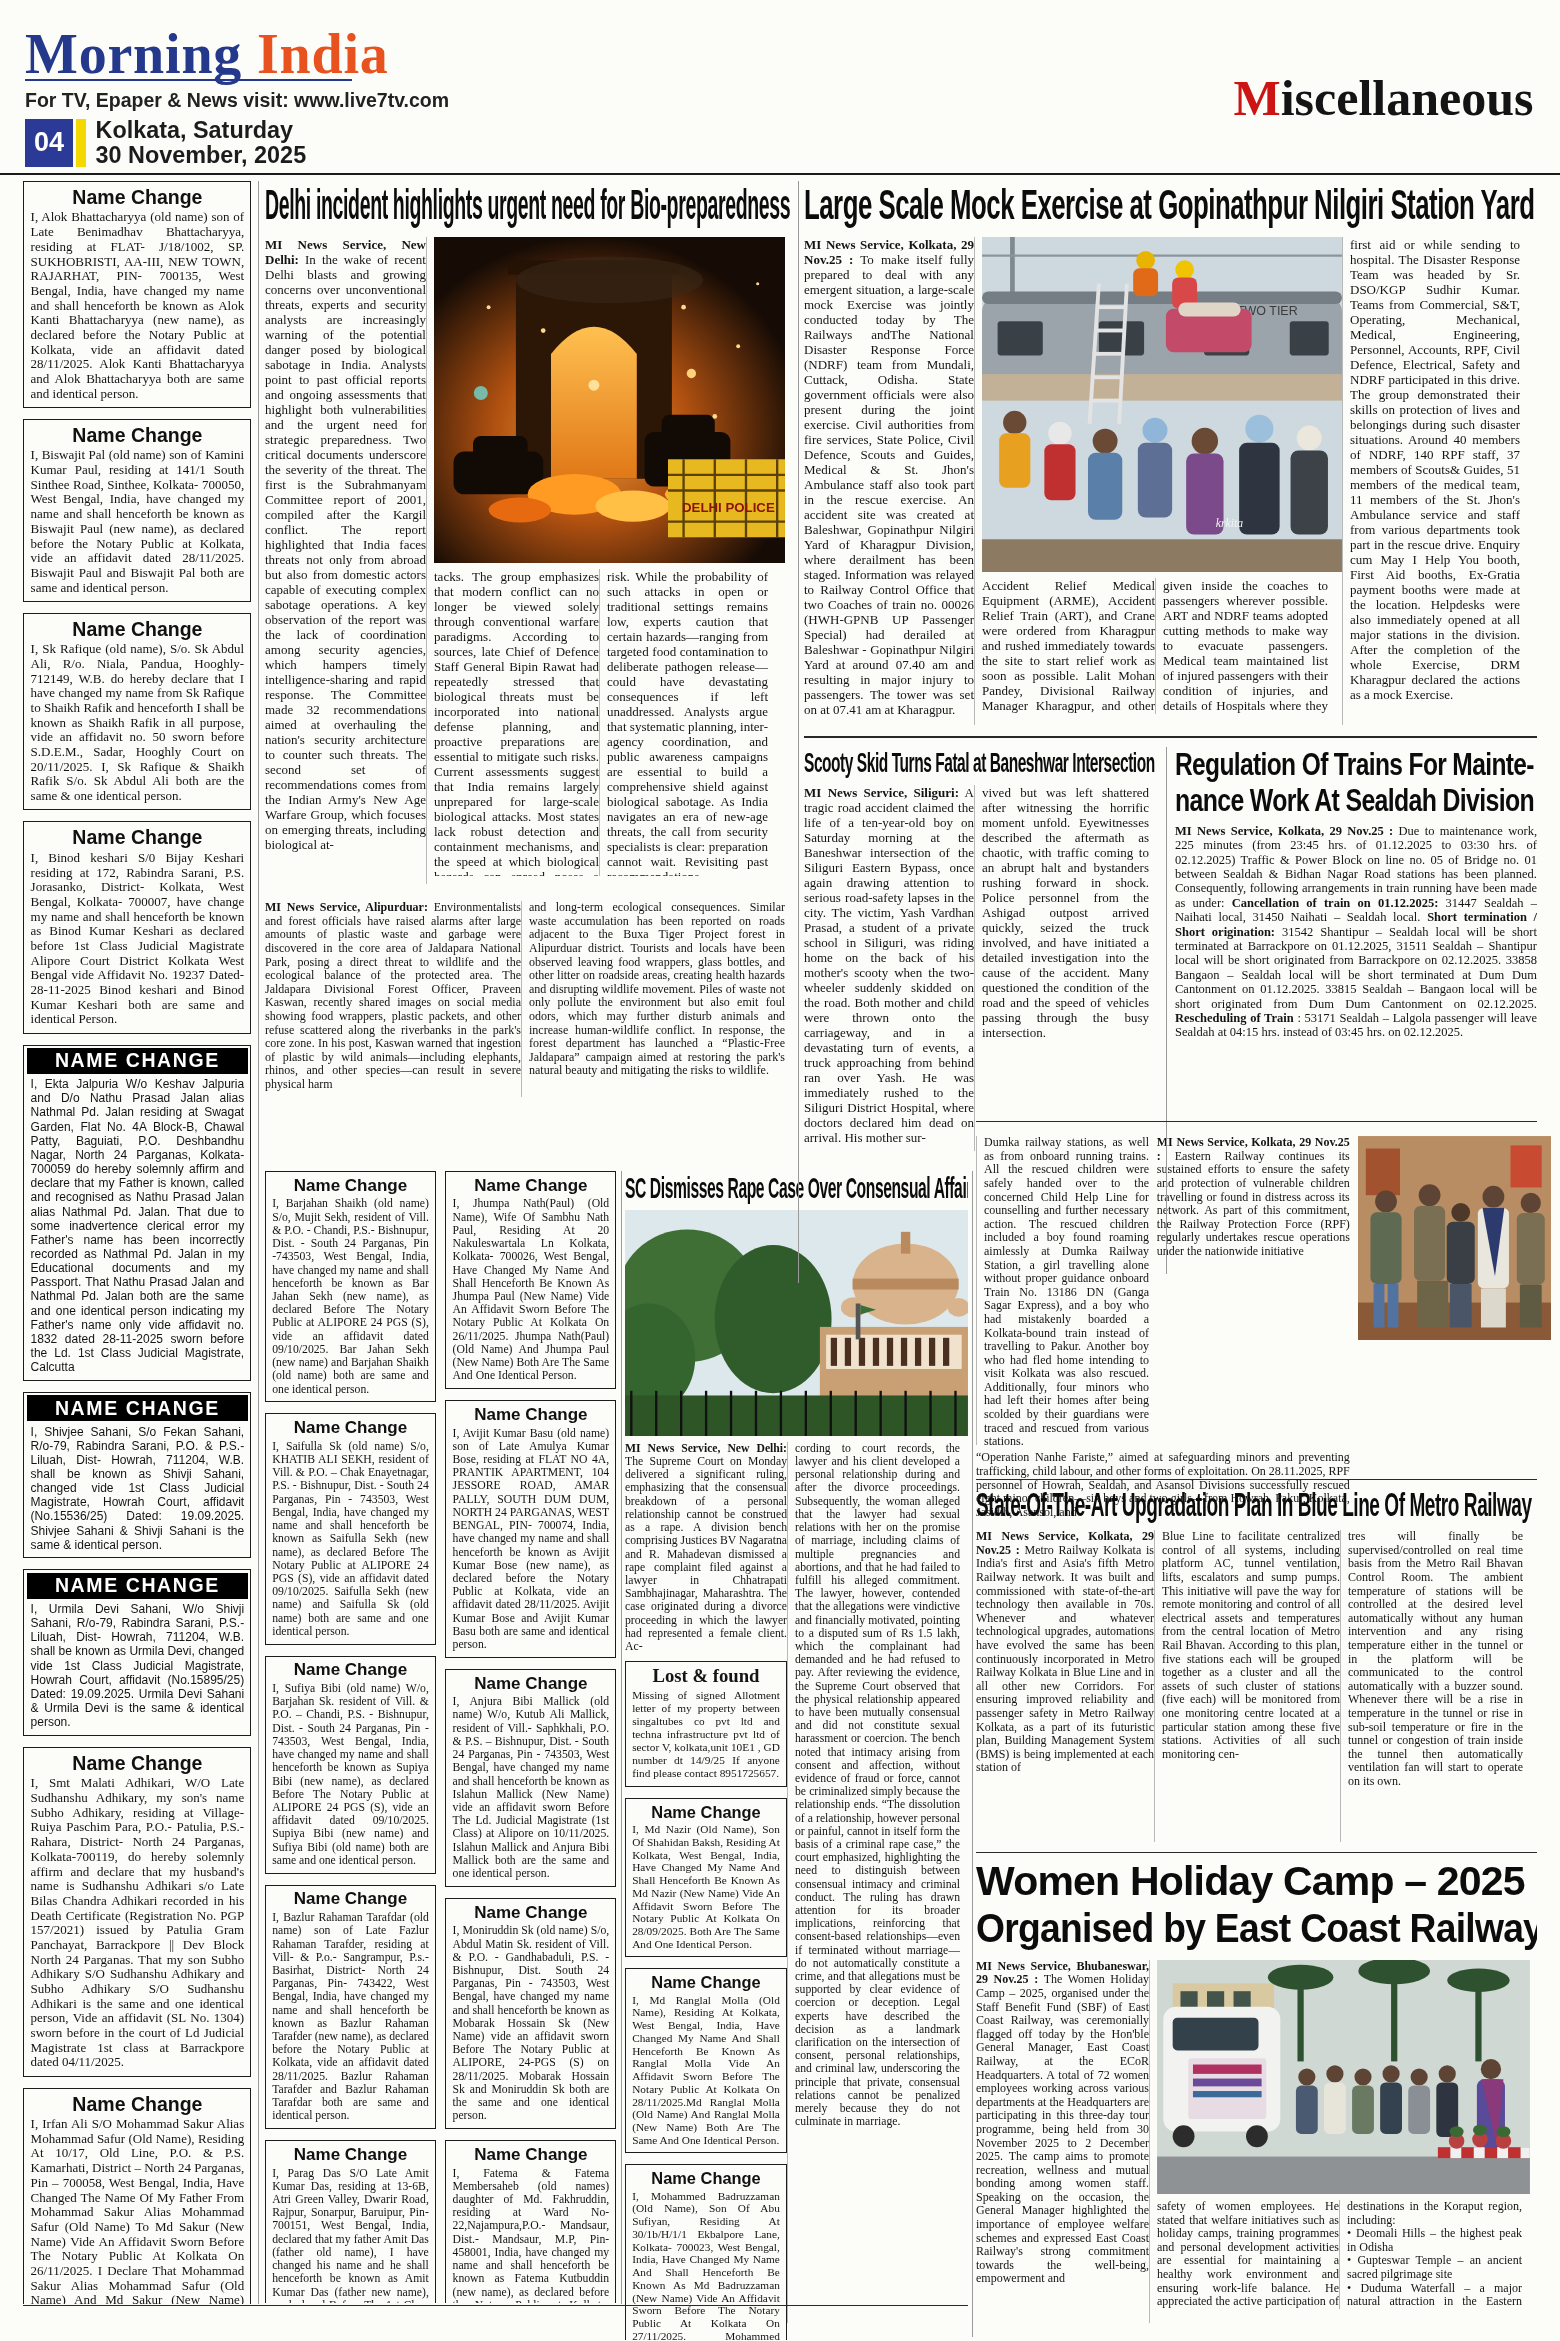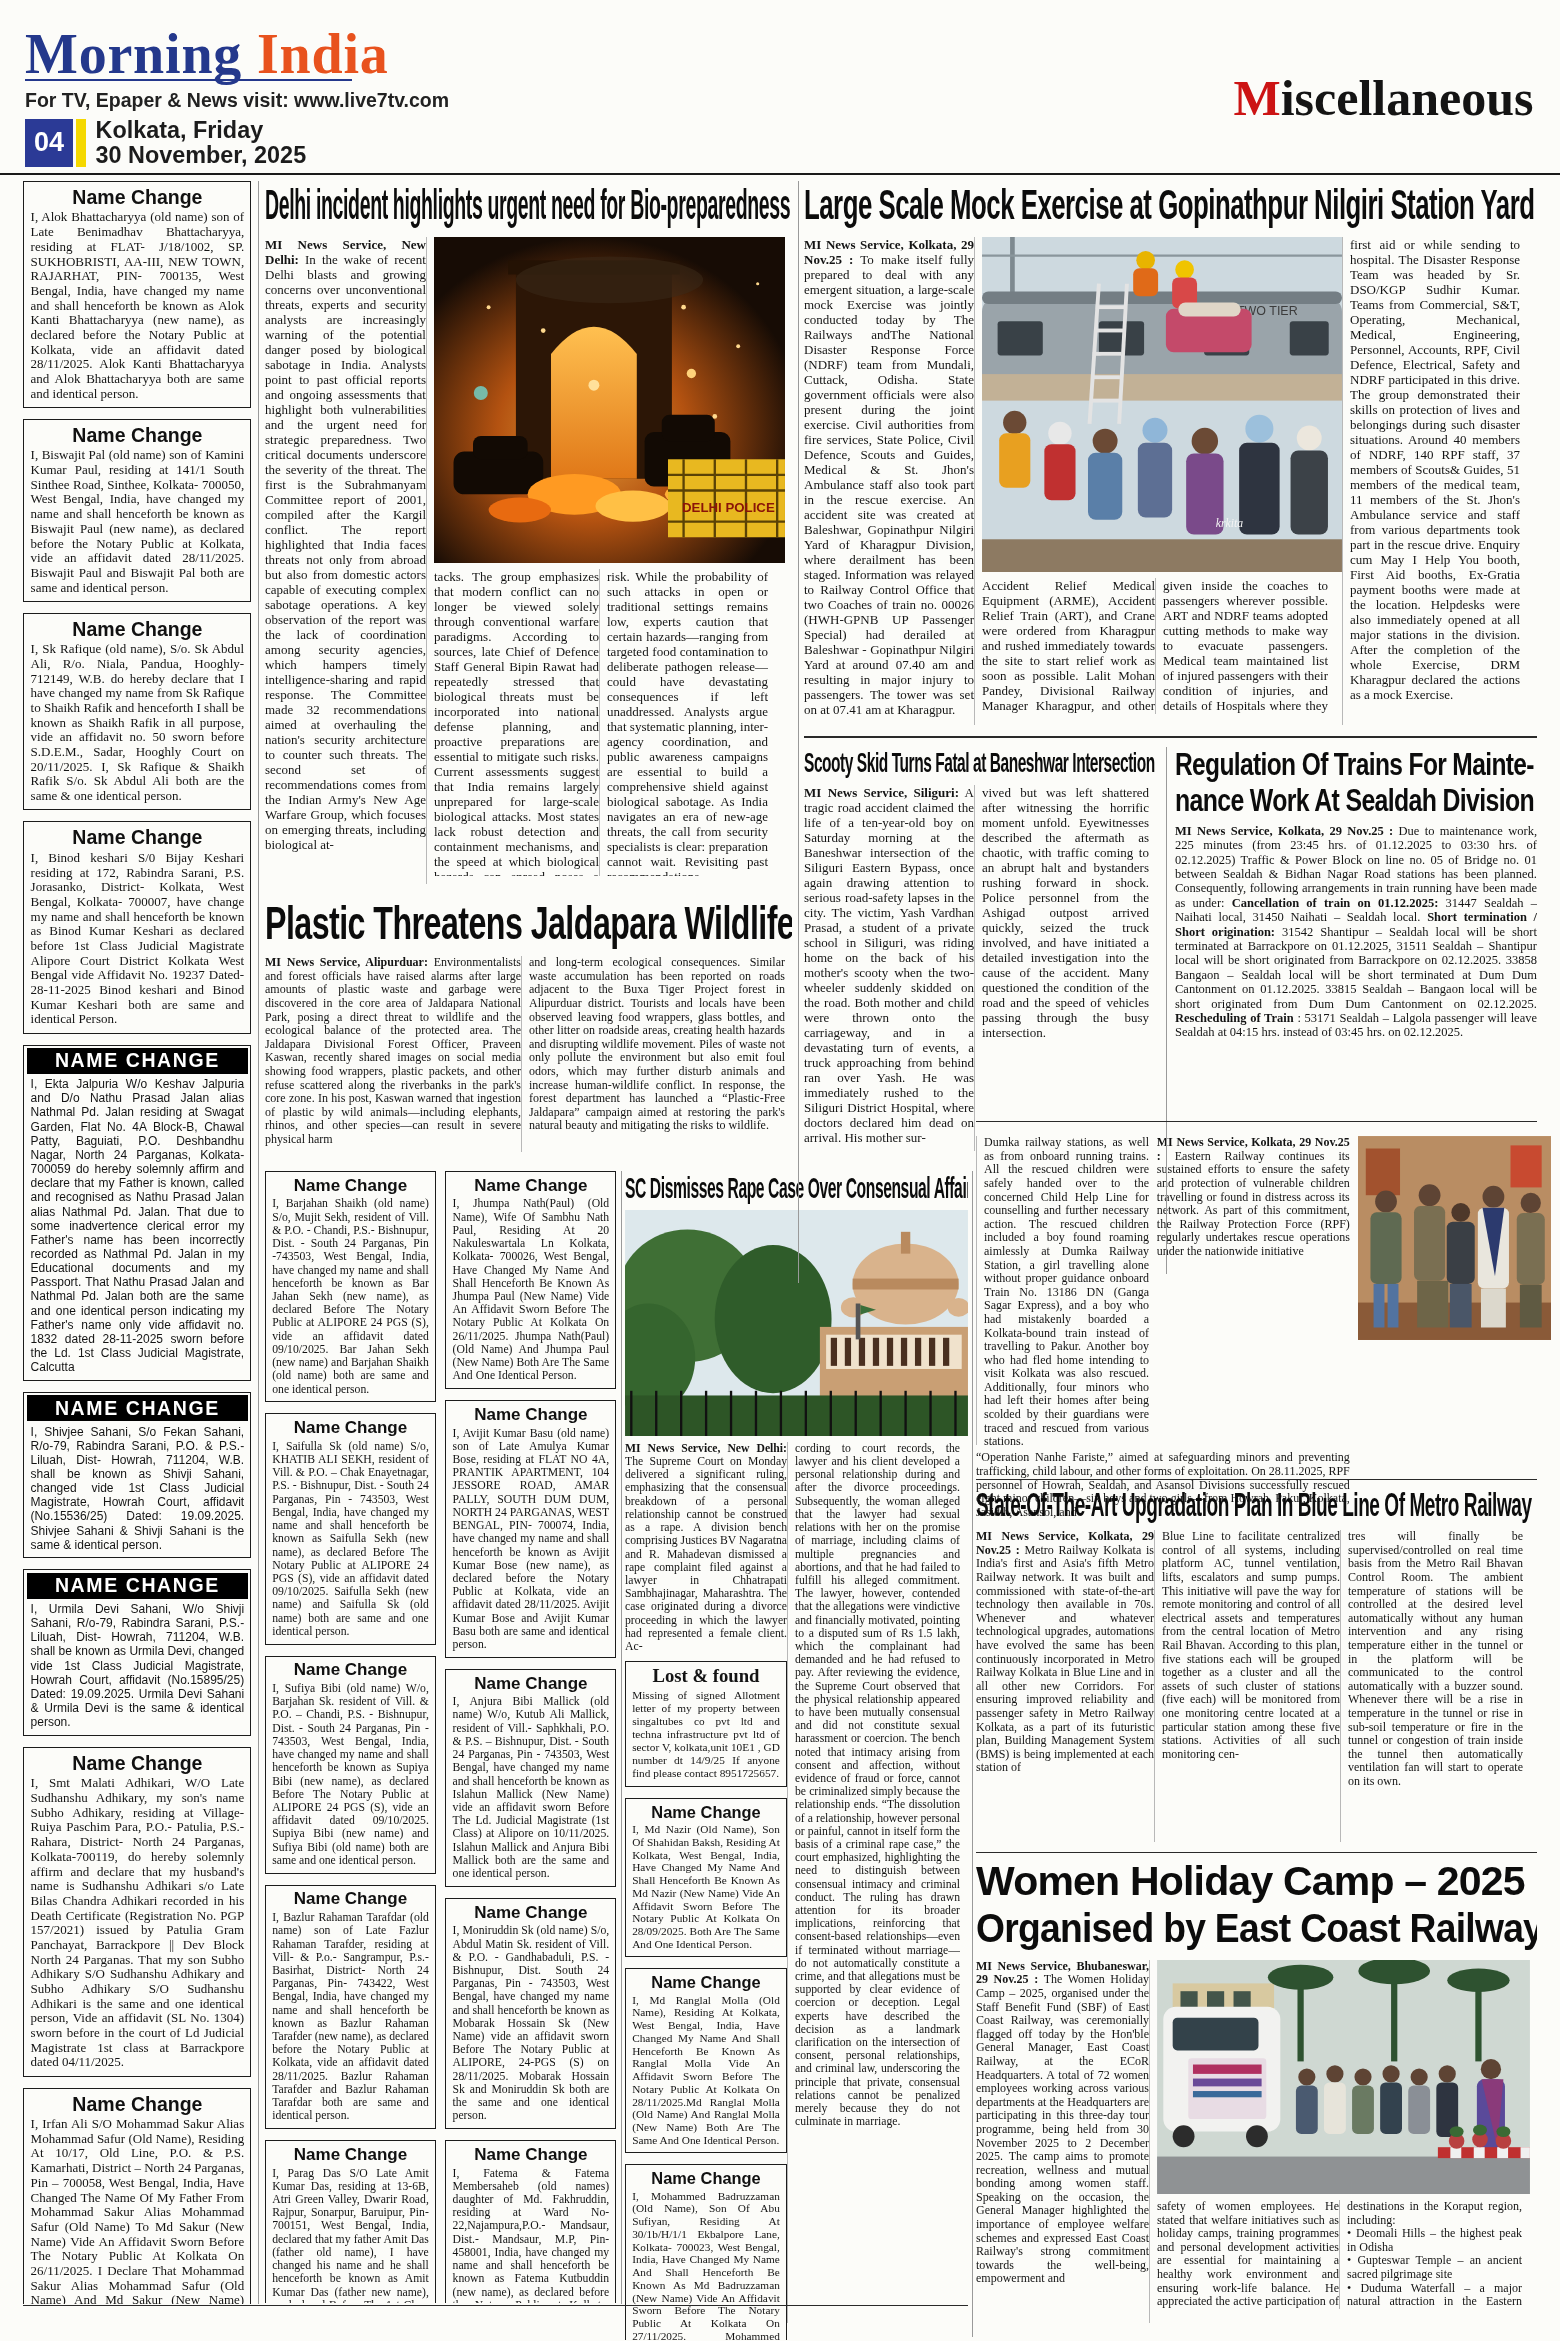--- a/index.html
+++ b/index.html
@@ -71,21 +71,21 @@
     <div class="brand">
       <span class="b1">Morning</span>
       <span class="b2">India</span>
     </div>
     <div class="brand-rule"></div>
     <div class="tagline">For TV, Epaper &amp; News visit: www.live7tv.com</div>
     <div class="edrow">
       <div class="pagebox">04</div>
       <div class="ybar"></div>
       <div class="edlines">
-        <div>Kolkata, Friday</div>
+        <div>Kolkata, Saturday</div>
         <div>30 November, 2025</div>
       </div>
     </div>
     <div class="section-title">
       <span class="red">M</span><span>iscellaneous</span>
     </div>
   </div>
 
   <div id="left-rail" class="block">
     <div class="ncbox">
@@ -193,21 +193,20 @@
           </div>
           <div class="clip" style="width:161px;height:307px;">
             <p class="just body-16">risk. While the probability of such attacks in open or traditional settings remains low, experts caution that certain hazards—ranging from targeted food contamination to deliberate pathogen release—could have devastating consequences if left unaddressed. Analysts argue that systematic planning, inter-agency coordination, and public awareness campaigns are essential to build a comprehensive shield against biological sabotage. As India navigates an era of new-age threats, the call from security specialists is clear: preparation cannot wait. Revisiting past recommendations, strengthening intelligence-sharing frameworks, and developing rapid-response capabilities are critical steps in safeguarding public health and national security against potential biological threats.</p>
           </div>
         </div>
       </div>
     </div>
   </div>
 
   <div id="plastic" class="block">
-    <div class="fitwrap" style="width:527px;"><span class="fit hl" style="font-size: 47px; transform: scaleX(0.684904);">Plastic Threatens Jaldapara Wildlife</span></div>
     <div class="cols" style="margin-top:6.2px;">
       <div class="clip" style="width:256px;height:196px;">
         <p class="just body-15"><b class="byline">MI News Service, Alipurduar:</b> <span>Environmentalists and forest officials have raised alarms after large amounts of plastic waste and garbage were discovered in the core area of Jaldapara National Park, posing a direct threat to wildlife and the ecological balance of the protected area. The Jaldapara Divisional Forest Officer, Praveen Kaswan, recently shared images on social media showing food wrappers, plastic packets, and other refuse scattered along the riverbanks in the park's core zone. In his post, Kaswan warned that ingestion of plastic by wild animals—including elephants, rhinos, and other species—can result in severe physical harm</span></p>
       </div>
       <div class="clip" style="width:256px;height:196px;">
         <p class="just body-15">and long-term ecological consequences. Similar waste accumulation has been reported on roads adjacent to the Buxa Tiger Project forest in Alipurduar district. Tourists and locals have been observed leaving food wrappers, glass bottles, and other litter on roadside areas, creating health hazards and disrupting wildlife movement. Piles of waste not only pollute the environment but also emit foul odors, which may further disturb animals and increase human-wildlife conflict. In response, the forest department has launched a “Plastic-Free Jaldapara” campaign aimed at restoring the park's natural beauty and mitigating the risks to wildlife.</p>
       </div>
     </div>
   </div>
 

